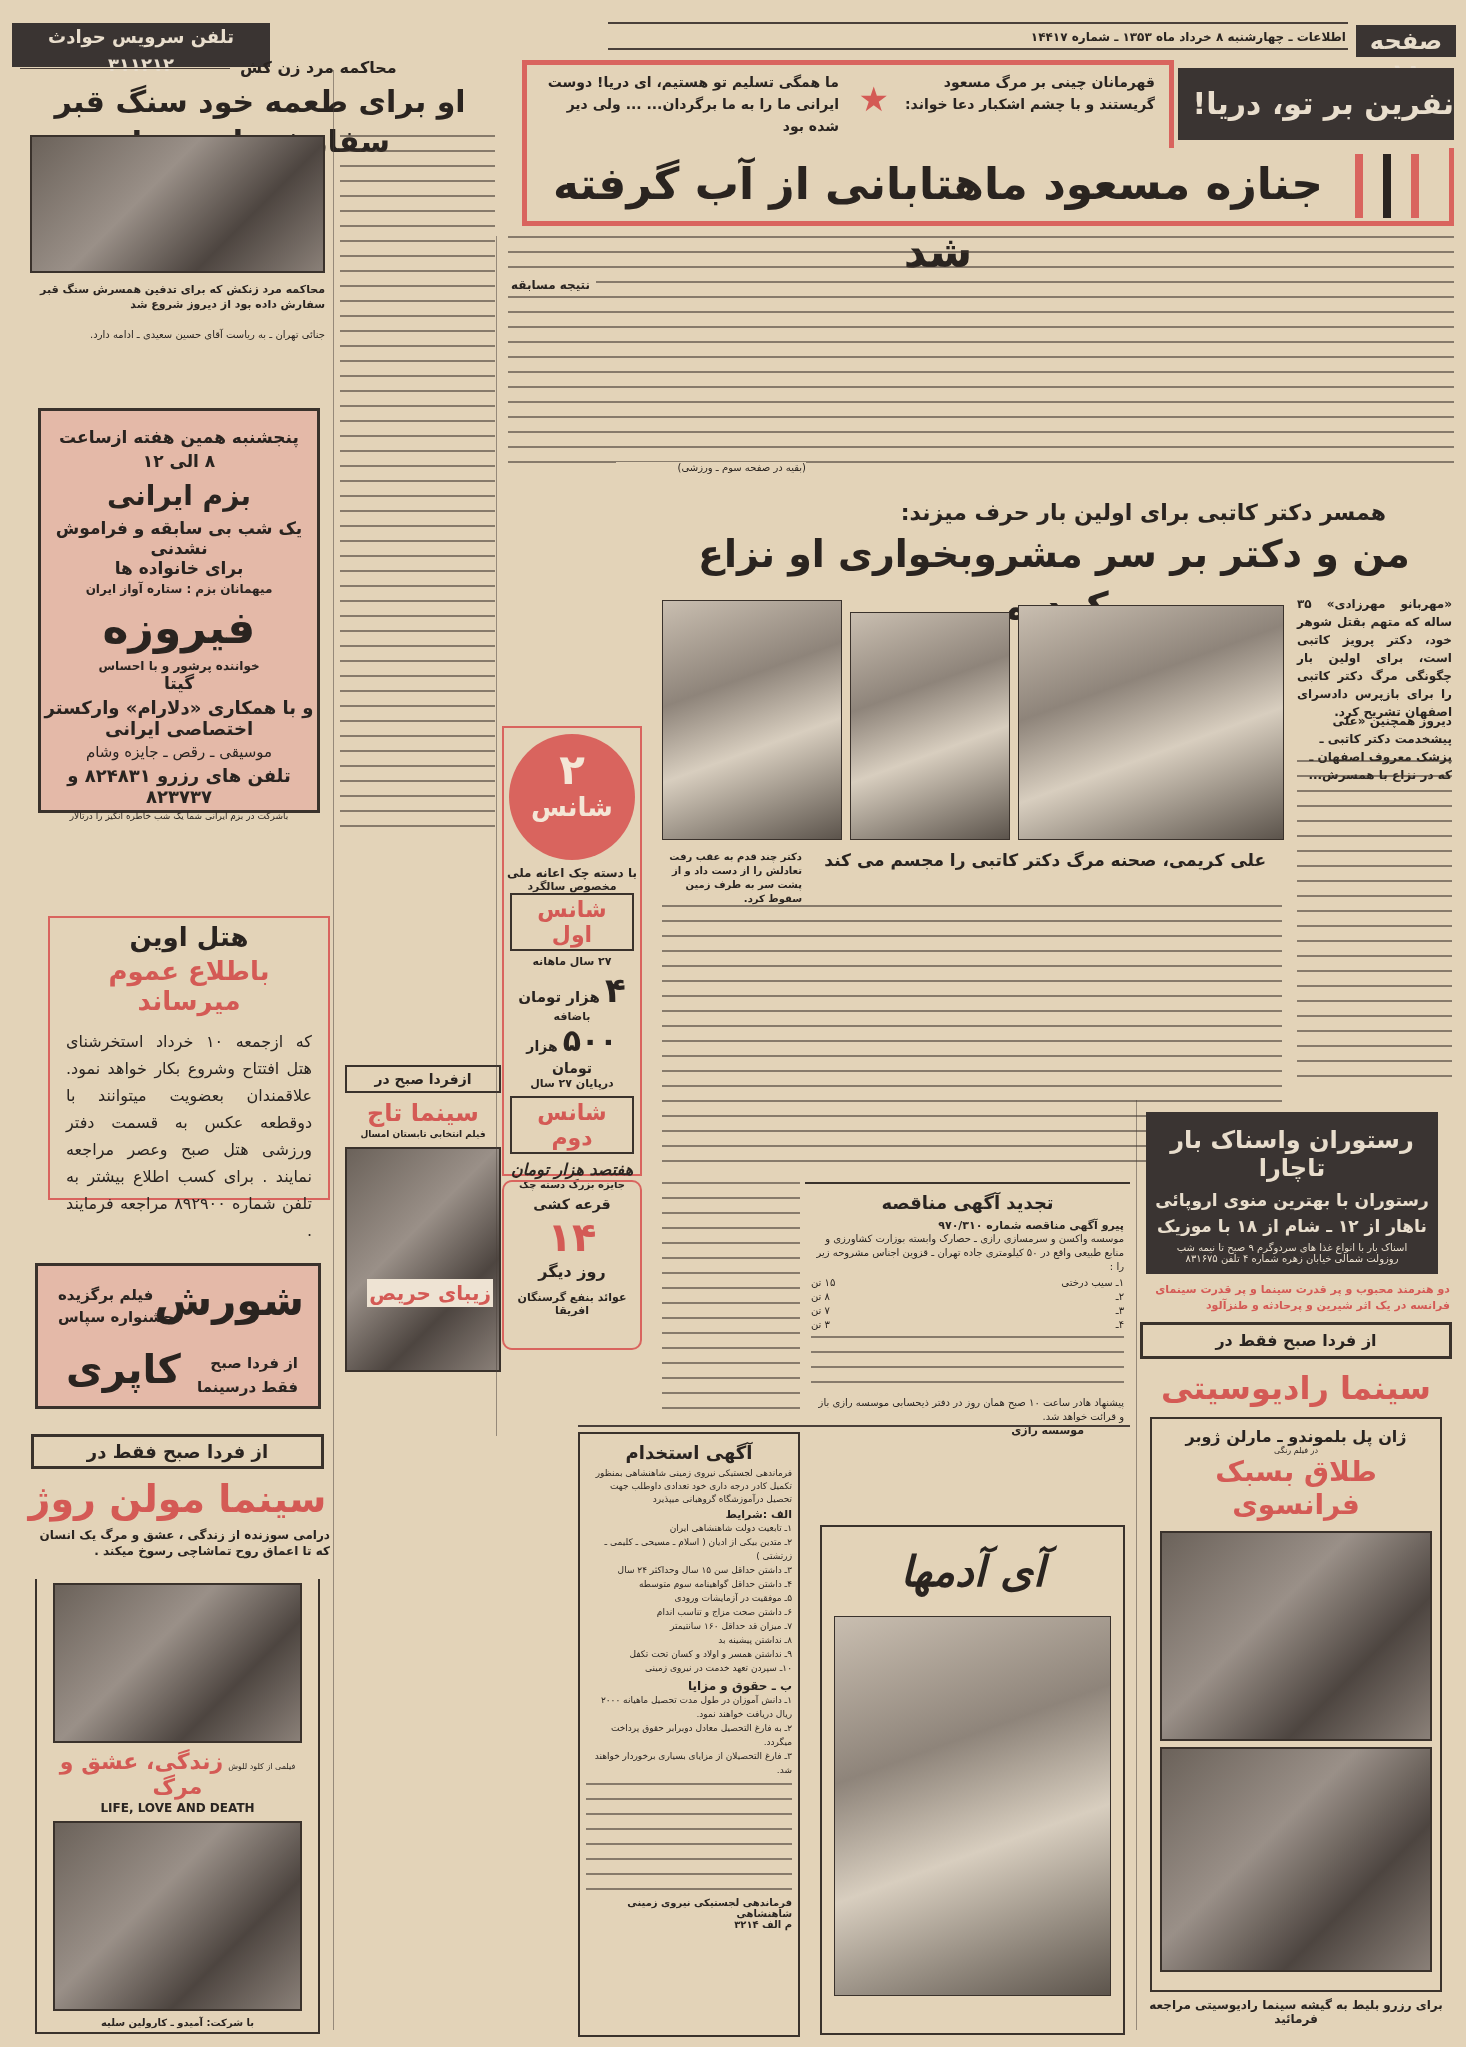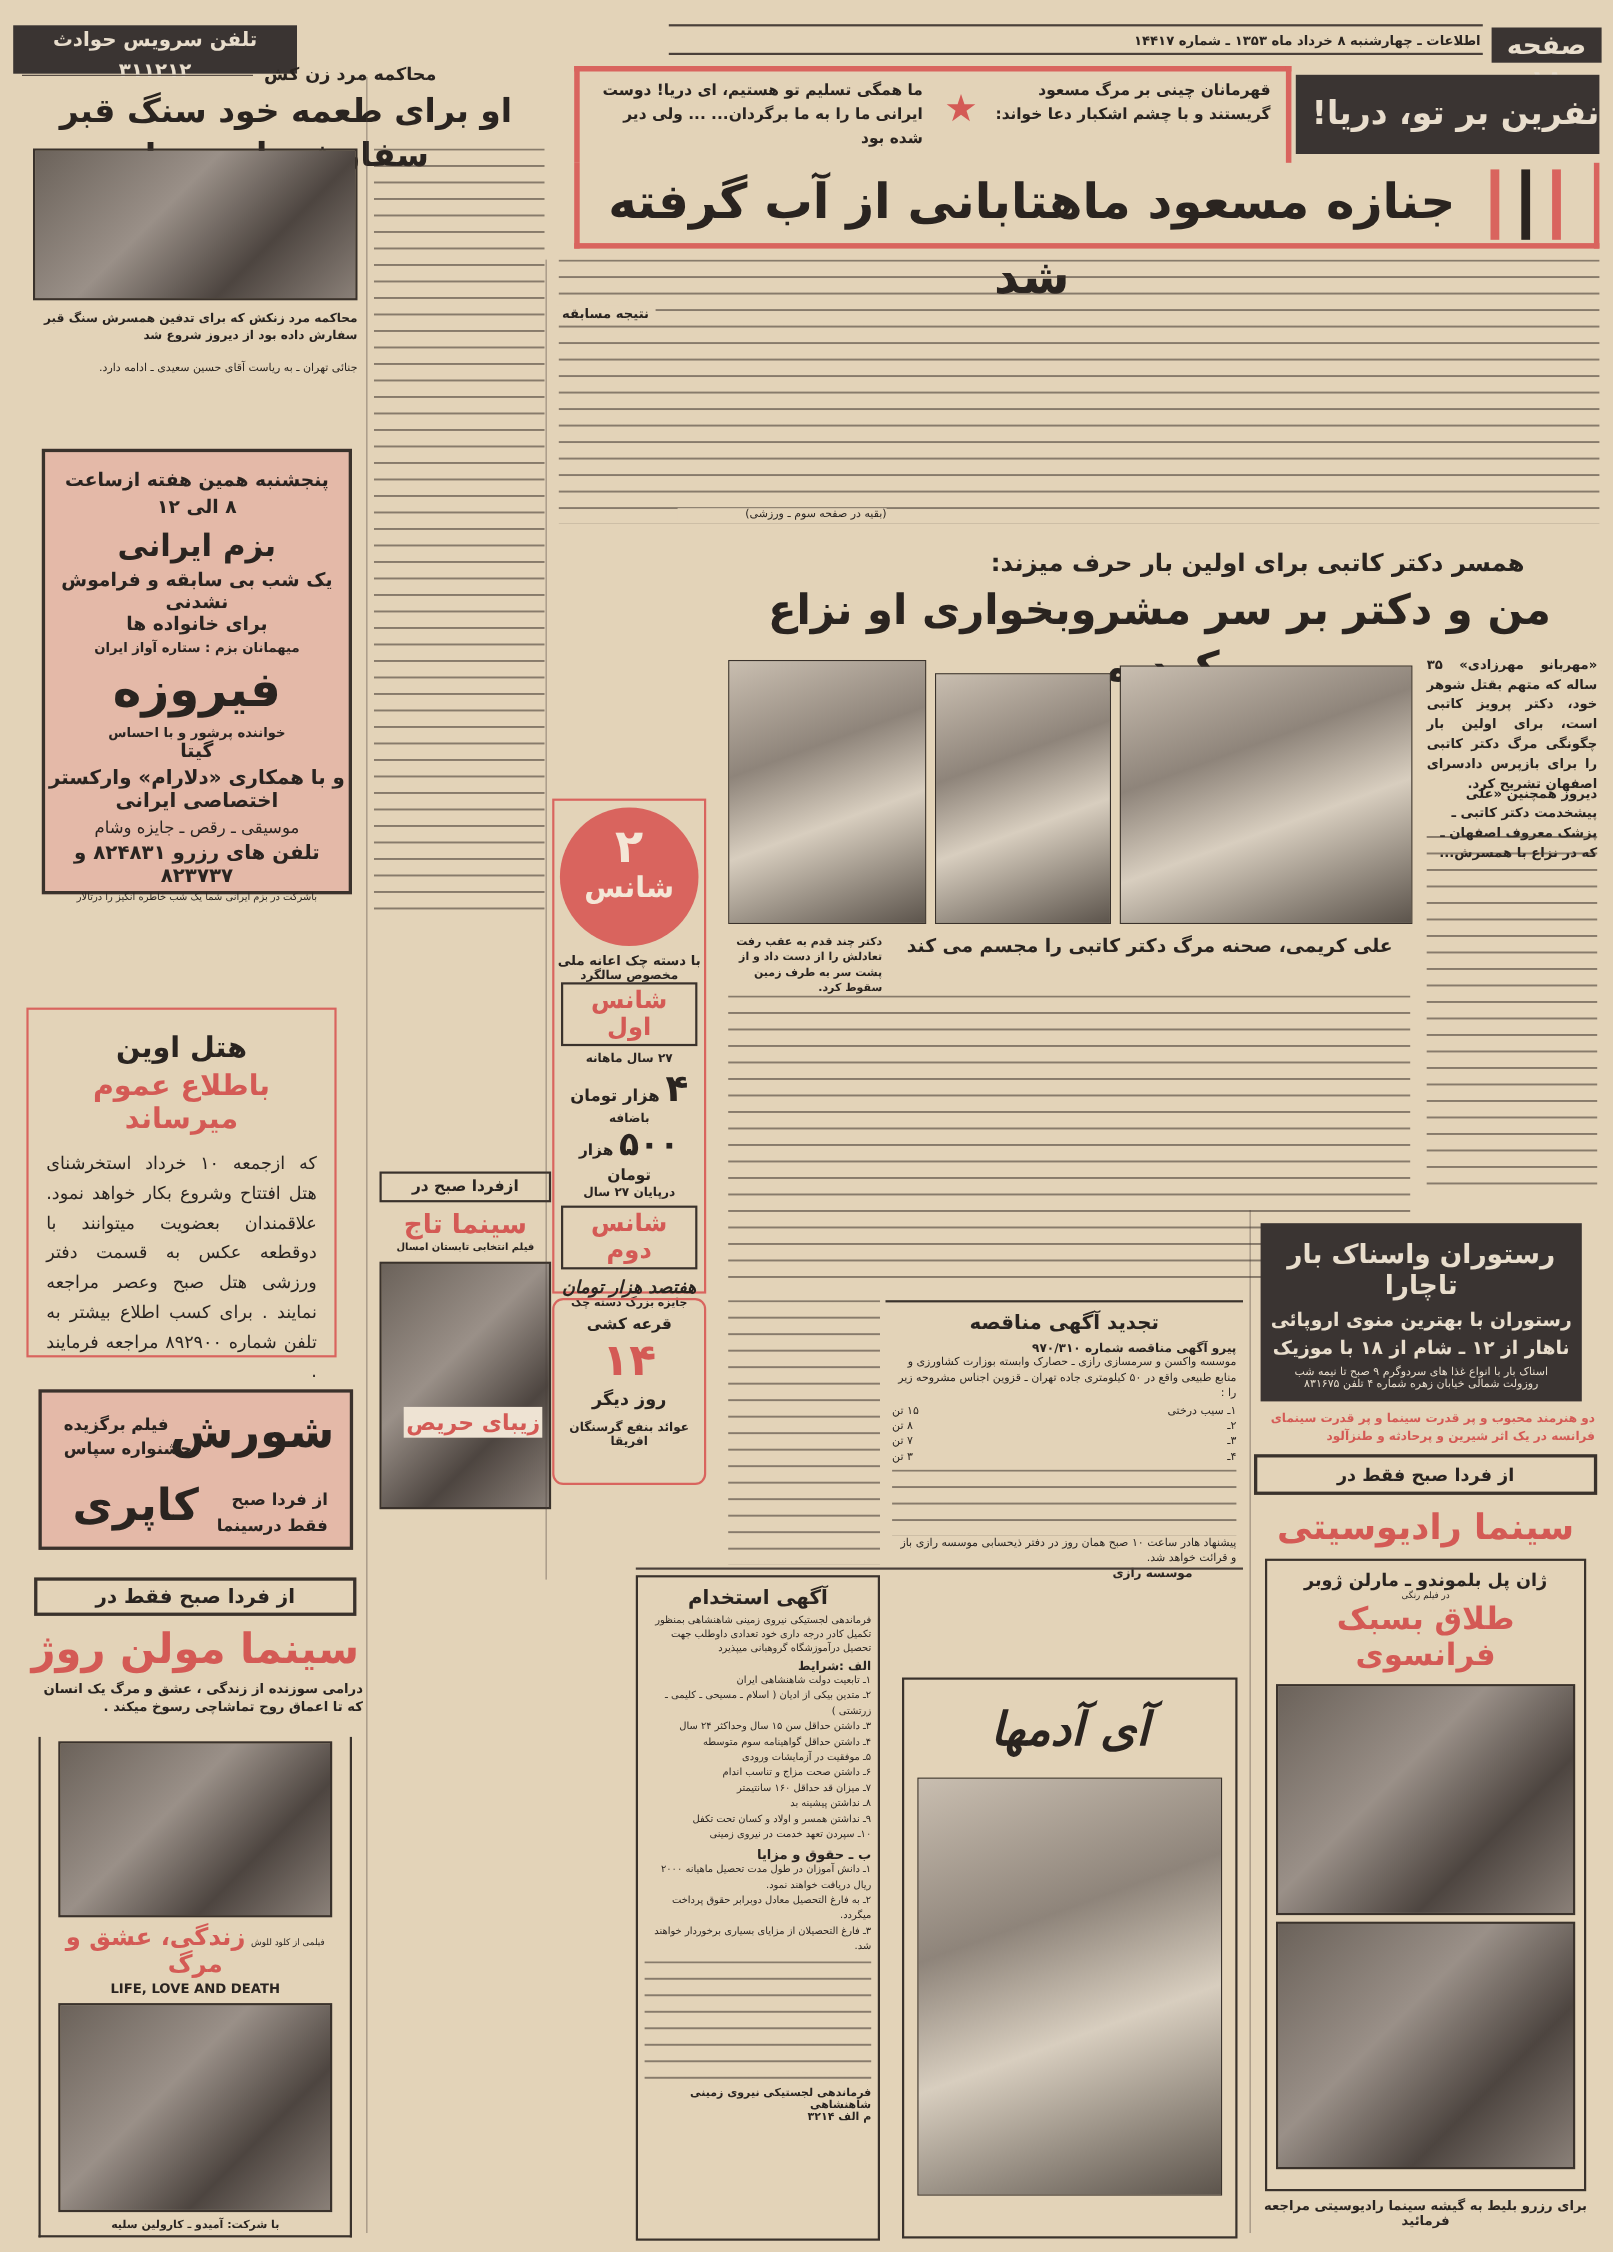--- a/index.html
+++ b/index.html
@@ -90,21 +90,21 @@
   <div class="bold" style="font-size:44px; margin-top:6px;">فیروزه</div>
   <div class="bold" style="font-size:12px; margin-top:6px;">خواننده پرشور و با احساس</div>
   <div class="bold" style="font-size:17px;">گیتا</div>
   <div class="bold" style="font-size:18px; margin-top:4px;">و با همکاری «دلارام» وارکستر</div>
   <div class="bold" style="font-size:18px;">اختصاصی ایرانی</div>
   <div style="font-size:15px; margin-top:4px;">موسیقی ـ رقص ـ جایزه وشام</div>
   <div class="bold" style="font-size:18px; margin-top:4px;">تلفن های رزرو ۸۲۴۸۳۱ و ۸۲۳۷۳۷</div>
   <div style="font-size:9px; margin-top:4px;">باشرکت در بزم ایرانی شما یک شب خاطره انگیز را درتالار</div>
 </div>
 
-<div class="abs" style="left:24px; top:916px; width:282px; height:318px; border:2px solid #d9645e; padding:20px 16px;">
+<div class="abs" style="left:48px; top:916px; width:282px; height:284px; border:2px solid #d9645e; padding:4px 16px;">
   <div class="bold center" style="font-size:26px;">هتل اوین</div>
   <div class="bold center red" style="font-size:26px; margin-top:4px;">باطلاع عموم میرساند</div>
   <div style="font-size:16px; line-height:27px; margin-top:12px; text-align:justify;">که ازجمعه ۱۰ خرداد استخرشنای هتل افتتاح وشروع بکار خواهد نمود. علاقمندان بعضویت میتوانند با دوقطعه عکس به قسمت دفتر ورزشی هتل صبح وعصر مراجعه نمایند . برای کسب اطلاع بیشتر به تلفن شماره ۸۹۲۹۰۰ مراجعه فرمایند .</div>
 </div>
 
 <div class="abs ad-box ad-pink" style="left:35px; top:1263px; width:286px; height:146px;">
   <div class="bold" style="position:absolute; right:14px; top:10px; font-size:42px;">شورش</div>
   <div class="bold" style="position:absolute; left:20px; top:20px; font-size:15px;">فیلم برگزیده</div>
   <div class="bold" style="position:absolute; left:20px; top:42px; font-size:15px;">جشنواره سپاس</div>
   <div class="bold" style="position:absolute; right:20px; top:88px; font-size:15px;">از فردا صبح</div>

